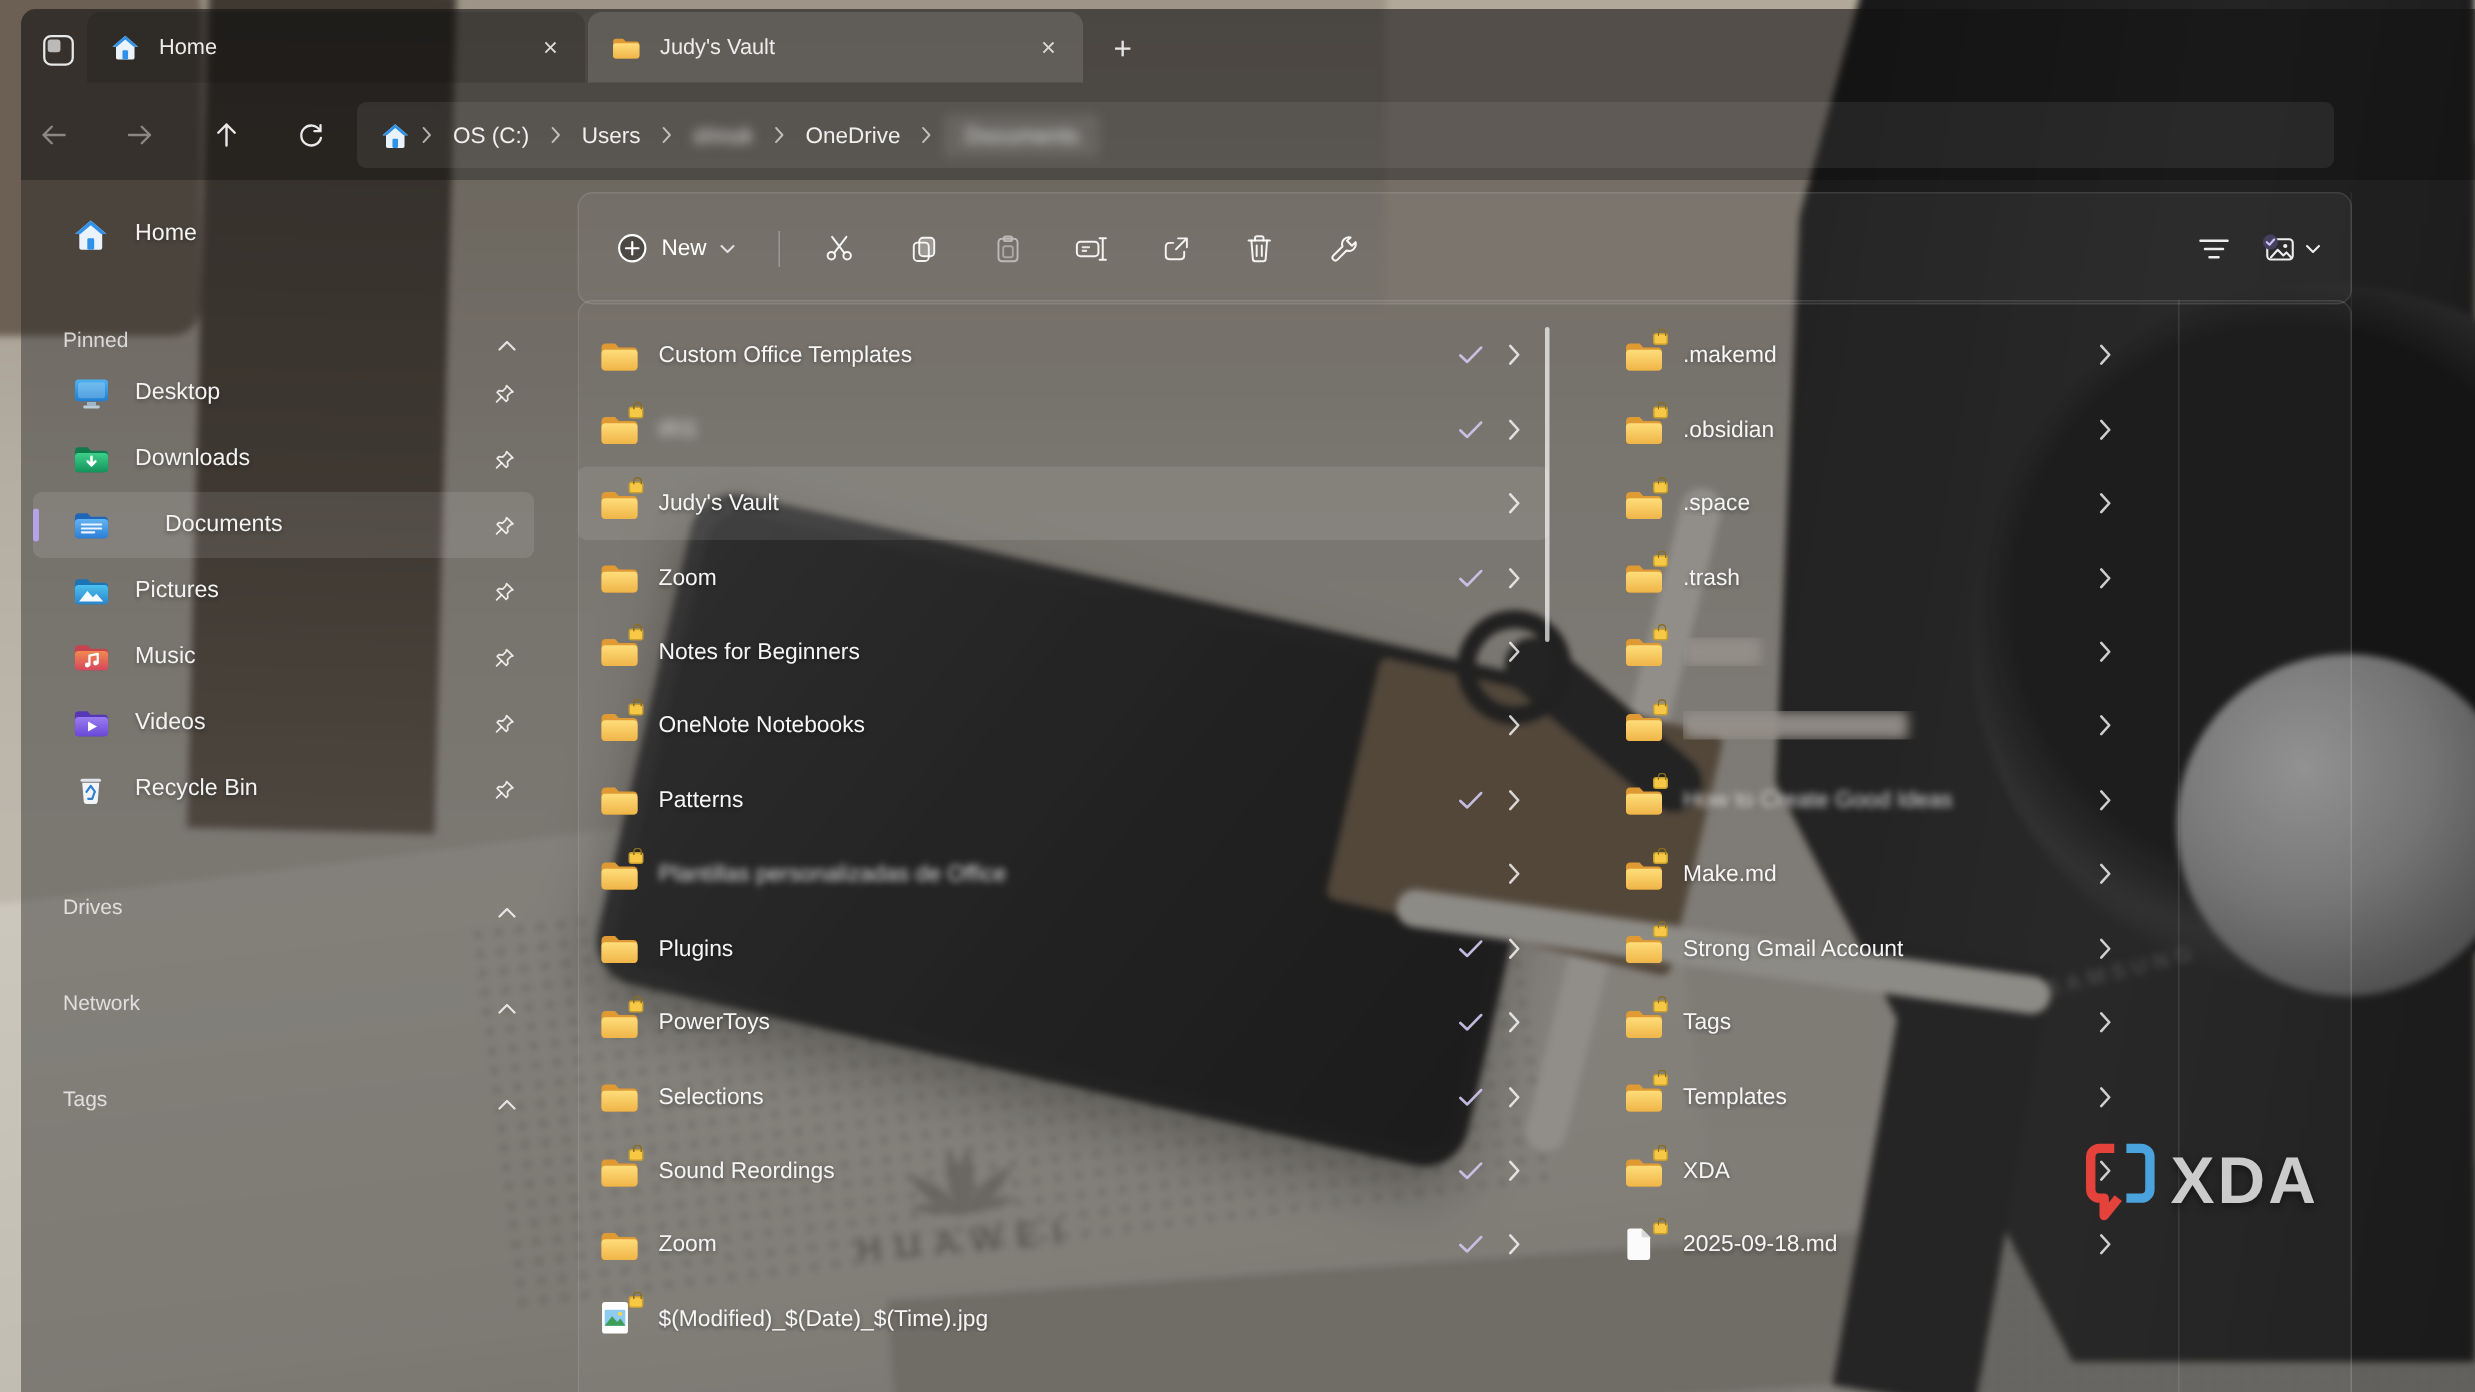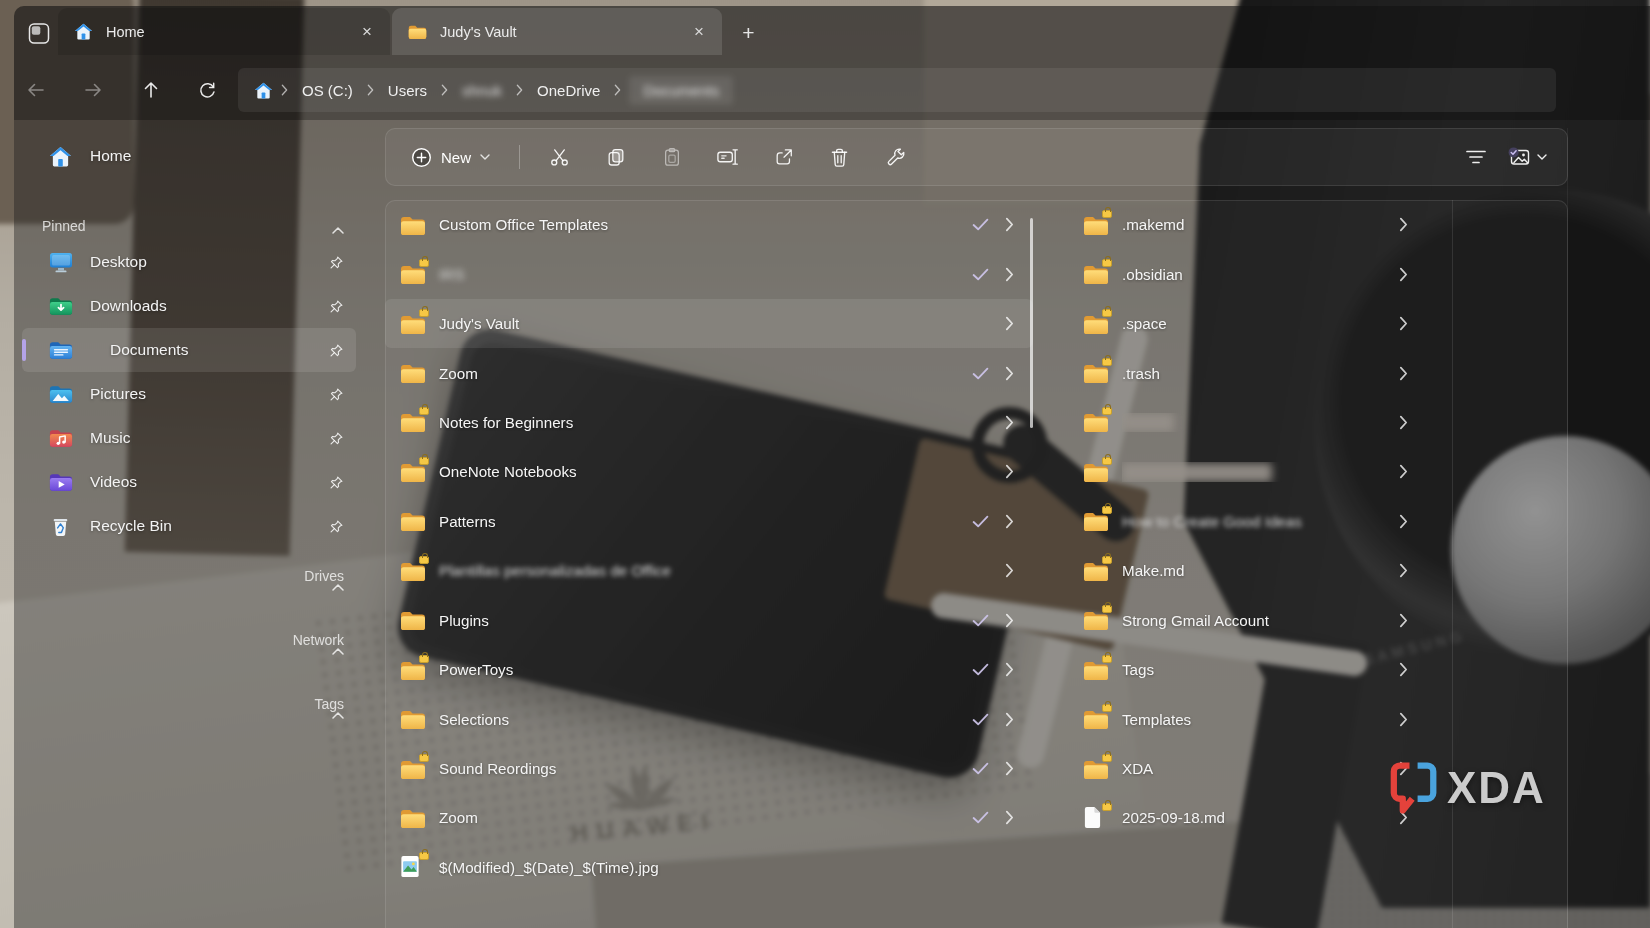--- a/index.html
+++ b/index.html
@@ -63,21 +63,21 @@
   .navbtn.lit{color:rgba(255,255,255,.9);}
   .crumb-bar{left:238px; top:68px; width:1318px; height:44px; background:rgba(255,255,255,.07); border-radius:6px;
     display:flex; align-items:center; padding-left:16px;}
   .crumb{font-size:15px; color:#efefef; white-space:nowrap; padding:5px 6px; border-radius:4px;}
   .crumb.current{background:rgba(255,255,255,.10); padding:6px 14px;}
   .crumb-sep{color:rgba(255,255,255,.62); margin:0 8px; display:flex;}
   .blurred{filter:blur(3.4px); opacity:.92;}
   .blur-soft{filter:blur(2.4px); opacity:.9;}
 
   
-  .toolbar{left:385px; top:128px; width:1183px; height:58px; background:rgba(255,255,255,.05);
+  .toolbar{left:385px; top:128px; width:1183px; height:75px; background:rgba(255,255,255,.05);
     border:1px solid rgba(255,255,255,.10); border-radius:10px; display:flex; align-items:center; padding:0 12px;}
   .new-btn{display:flex; align-items:center; gap:9px; height:40px; padding:0 13px; border-radius:6px; background:none; border:none;
     color:#fff; font-size:15px; font-family:inherit;}
   .tb-sep{width:1px; height:24px; background:rgba(255,255,255,.28); margin:0 16px;}
   .tbtn{width:47px; height:40px; display:flex; align-items:center; justify-content:center; background:none; border:none;
     border-radius:6px; color:rgba(255,255,255,.92);}
   .tbtn[data-name="paste-button"]{opacity:.55;}
   .tb-right{margin-left:auto; display:flex; align-items:center;}
   .view-btn{display:flex; align-items:center; gap:6px; background:none; border:none; color:rgba(255,255,255,.92); height:40px; padding:0 8px; border-radius:6px;}
 
@@ -85,28 +85,28 @@
   .sidebar{left:16px; top:120px; width:346px; bottom:0;}
   .sitem{height:44px; display:flex; align-items:center; padding:0 12px 0 26px; margin:0 6px; border-radius:6px; position:relative;}
   .sitem.sel{background:rgba(255,255,255,.10);gap:20px;}
   .sitem.sel::before{content:''; position:absolute; left:0; top:11px; width:3.5px; height:22px; border-radius:2px; background:var(--accent);}
   .si-ic{width:25px; flex:none; display:flex; justify-content:center;}
   .si-label{margin-left:17px; font-size:15.5px; color:#f3f3f3; flex:1; text-shadow:0 1px 3px rgba(0,0,0,.35);}
   .pin{color:rgba(255,255,255,.85); display:flex;}
   .home-item{margin-top:14px;}
   .sheader{height:40px; display:flex; align-items:flex-end; padding:0 18px 0 26px; font-size:14px; color:rgba(255,255,255,.75);}
   .sheader.first{margin-top:16px;}
-  .sheader.gap{margin-top:20px; height:44px;flex-direction:column;}
+  .sheader.gap{margin-top:20px; height:44px;}
   .sheader .sh-chev{margin-left:auto; color:rgba(255,255,255,.8); display:flex;}
   .sec-items{margin-top:6px;}
 
   
   .list-panel{left:385px; top:200px; width:1183px; bottom:-10px; background:rgba(255,255,255,.035);
     border:1px solid rgba(255,255,255,.10); border-bottom:none; border-radius:10px 10px 0 0;}
-  .pane{top:200px; bottom:0; overflow:hidden;}
+  .pane{top:212px; bottom:0; overflow:hidden;}
   .pane-left{left:385px; width:648px;}
   .pane-right{left:1050px; width:385px;}
   .row{height:49.45px; display:flex; align-items:center; padding:0 18px 0 15px; position:relative;}
   .pane-right .row{padding-left:33px; padding-right:26px;}
   .row.sel{background:rgba(255,255,255,.09); border-radius:6px;}
   .row.sel::before{content:''; position:absolute; left:-4px; top:14px; width:3.5px; height:21px; border-radius:2px; background:var(--accent);}
   .fic{position:relative; width:26px; height:22px; flex:none; display:flex; align-items:flex-end;}
   .lock{position:absolute; right:-3px; top:-4px; width:10px; height:8px; background:#f6c845; border:1px solid #c79f2e; border-radius:2px;}
   .lock::before{content:''; position:absolute; left:2px; top:-4px; width:4px; height:4px; border:1.4px solid #8a6d1f; border-bottom:none; border-radius:3px 3px 0 0;}
   .f-label{margin-left:13px; font-size:15.2px; color:#f5f5f5; flex:1; white-space:nowrap; overflow:hidden; text-shadow:0 1px 3px rgba(0,0,0,.38);}

